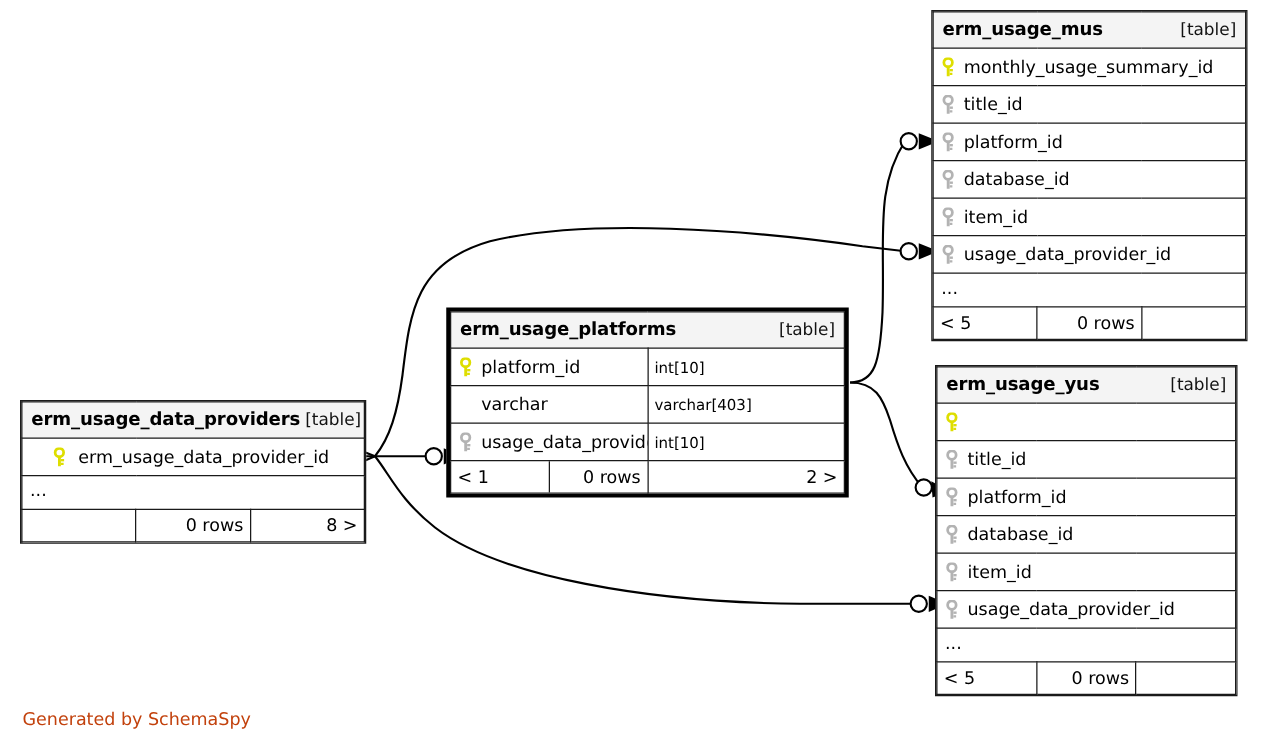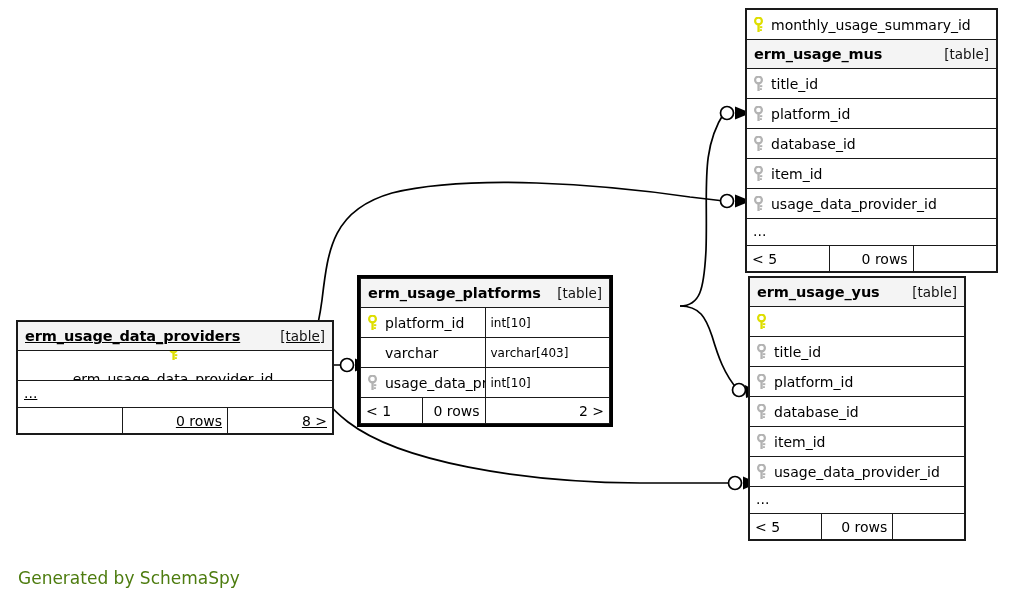--- a/index.html
+++ b/index.html
@@ -92,21 +92,20 @@
   .col-inner {
     display: flex;
     align-items: center;
     height: 29px;
     gap: 7px;
   }
   .col-inner.centered {
     justify-content: center;
     gap: 10px;
     padding-right: 10px;
-    flex-direction: column;
   }
   .col-name {
     font-size: 14px;
   }
   .type-cell {
     height: 29px;
     padding: 0 0 0 5px !important;
     font-size: 12px;
     white-space: nowrap;
     overflow: hidden;
@@ -137,22 +136,22 @@
   }
   .ft-left  { text-align: left; }
   .ft-mid   { text-align: right; }
   .ft-right { text-align: right; }
 
   
   #footer-caption {
     position: absolute;
     left: 18px;
     top: 568px;
-    font-size: 17px;
-    color: #4d7c0f;
+    font-size: 14px;
+    color: #c2410c;
     font-family: "DejaVu Sans", sans-serif;
     white-space: nowrap;
     text-align: right;
   }
 </style>
 </head>
 <body>
 
 <div id="diagram-canvas">
 
@@ -192,45 +191,45 @@
 
       <circle cx="735" cy="483" r="6.5" fill="#ffffff" stroke="#000000" stroke-width="1.7"></circle>
       <path d="M 758,483 L 743,476.5 L 743,489.5 Z" fill="#000000"></path>
     </g>
   </svg>
 
   <div class="table-node" id="node-mus" style="left:745px; top:8px; width:253px;">
     <table class="tbl">
       <tbody>
           <tr>
+        <td class="hdr-cell" colspan="3">
+          <div class="hdr-inner">
+            <span class="tbl-name">erm_usage_mus</span>
+            <span class="tbl-tag">[table]</span>
+          </div>
+        </td>
+      </tr>
+
+      <tr>
         <td class="col-cell" colspan="3">
           <div class="col-inner">
             <span class="key-icon">
               <svg width="11" height="16" viewBox="0 0 11 16">
                 <circle cx="5.5" cy="4" r="3.4" fill="none" stroke="#dede00" stroke-width="2.2"></circle>
                 <rect x="4.4" y="6.5" width="2.3" height="8.5" fill="#dede00"></rect>
                 <rect x="6.7" y="9.2" width="2.6" height="1.9" fill="#dede00"></rect>
                 <rect x="6.7" y="12.2" width="2.2" height="1.8" fill="#dede00"></rect>
               </svg>
             </span>
             <span class="col-name">monthly_usage_summary_id</span>
           </div>
         </td>
       </tr>
 
       <tr>
-        <td class="hdr-cell" colspan="3">
-          <div class="hdr-inner">
-            <span class="tbl-name">erm_usage_mus</span>
-            <span class="tbl-tag">[table]</span>
-          </div>
-        </td>
-      </tr>
-
-      <tr>
         <td class="col-cell" colspan="3">
           <div class="col-inner">
             <span class="key-icon">
               <svg width="11" height="16" viewBox="0 0 11 16">
                 <circle cx="5.5" cy="4" r="3.4" fill="none" stroke="#b3b3b3" stroke-width="2.2"></circle>
                 <rect x="4.4" y="6.5" width="2.3" height="8.5" fill="#b3b3b3"></rect>
                 <rect x="6.7" y="9.2" width="2.6" height="1.9" fill="#b3b3b3"></rect>
                 <rect x="6.7" y="12.2" width="2.2" height="1.8" fill="#b3b3b3"></rect>
               </svg>
             </span>
@@ -309,21 +308,21 @@
 
       <tr>
         <td class="ft-cell ft-left" style="width:37%">&lt; 5</td>
         <td class="ft-cell ft-mid" style="width:38%">0 rows</td>
         <td class="ft-cell ft-right" style="width:25%"></td>
       </tr>
     </tbody>
       </table>
   </div>
 
-  <div class="table-node focal" id="node-platforms" style="left:357px; top:275px; width:256px;">
+  <div class="table-node focal" id="node-platforms" style="left:357px; top:246px; width:322px;">
     <table class="tbl">
       <tbody>
           <tr>
         <td class="hdr-cell" colspan="2">
           <div class="hdr-inner">
             <span class="tbl-name">erm_usage_platforms</span>
             <span class="tbl-tag">[table]</span>
           </div>
         </td>
       </tr>
@@ -382,21 +381,21 @@
             </tr>
           </tbody>
               </table>
         </td>
         <td class="ft-cell ft-right">2 &gt;</td>
       </tr>
     </tbody>
       </table>
   </div>
 
-  <div class="table-node" id="node-dataproviders" style="left:16px; top:320px; width:318px;text-decoration:underline;">
+  <div class="table-node" id="node-dataproviders" style="left:16px; top:320px; width:277px;">
     <table class="tbl">
       <tbody>
           <tr>
         <td class="hdr-cell" colspan="3">
           <div class="hdr-inner">
             <span class="tbl-name">erm_usage_data_providers</span>
             <span class="tbl-tag">[table]</span>
           </div>
         </td>
       </tr>
@@ -423,21 +422,21 @@
 
       <tr>
         <td class="ft-cell ft-left" style="width:43%"></td>
         <td class="ft-cell ft-mid" style="width:33%">0 rows</td>
         <td class="ft-cell ft-right" style="width:24%">8 &gt;</td>
       </tr>
     </tbody>
       </table>
   </div>
 
-  <div class="table-node" id="node-yus" style="left:748px; top:276px; width:218px;">
+  <div class="table-node" id="node-yus" style="left:748px; top:292px; width:242px;">
     <table class="tbl">
       <tbody>
           <tr>
         <td class="hdr-cell" colspan="3">
           <div class="hdr-inner">
             <span class="tbl-name">erm_usage_yus</span>
             <span class="tbl-tag">[table]</span>
           </div>
         </td>
       </tr>

